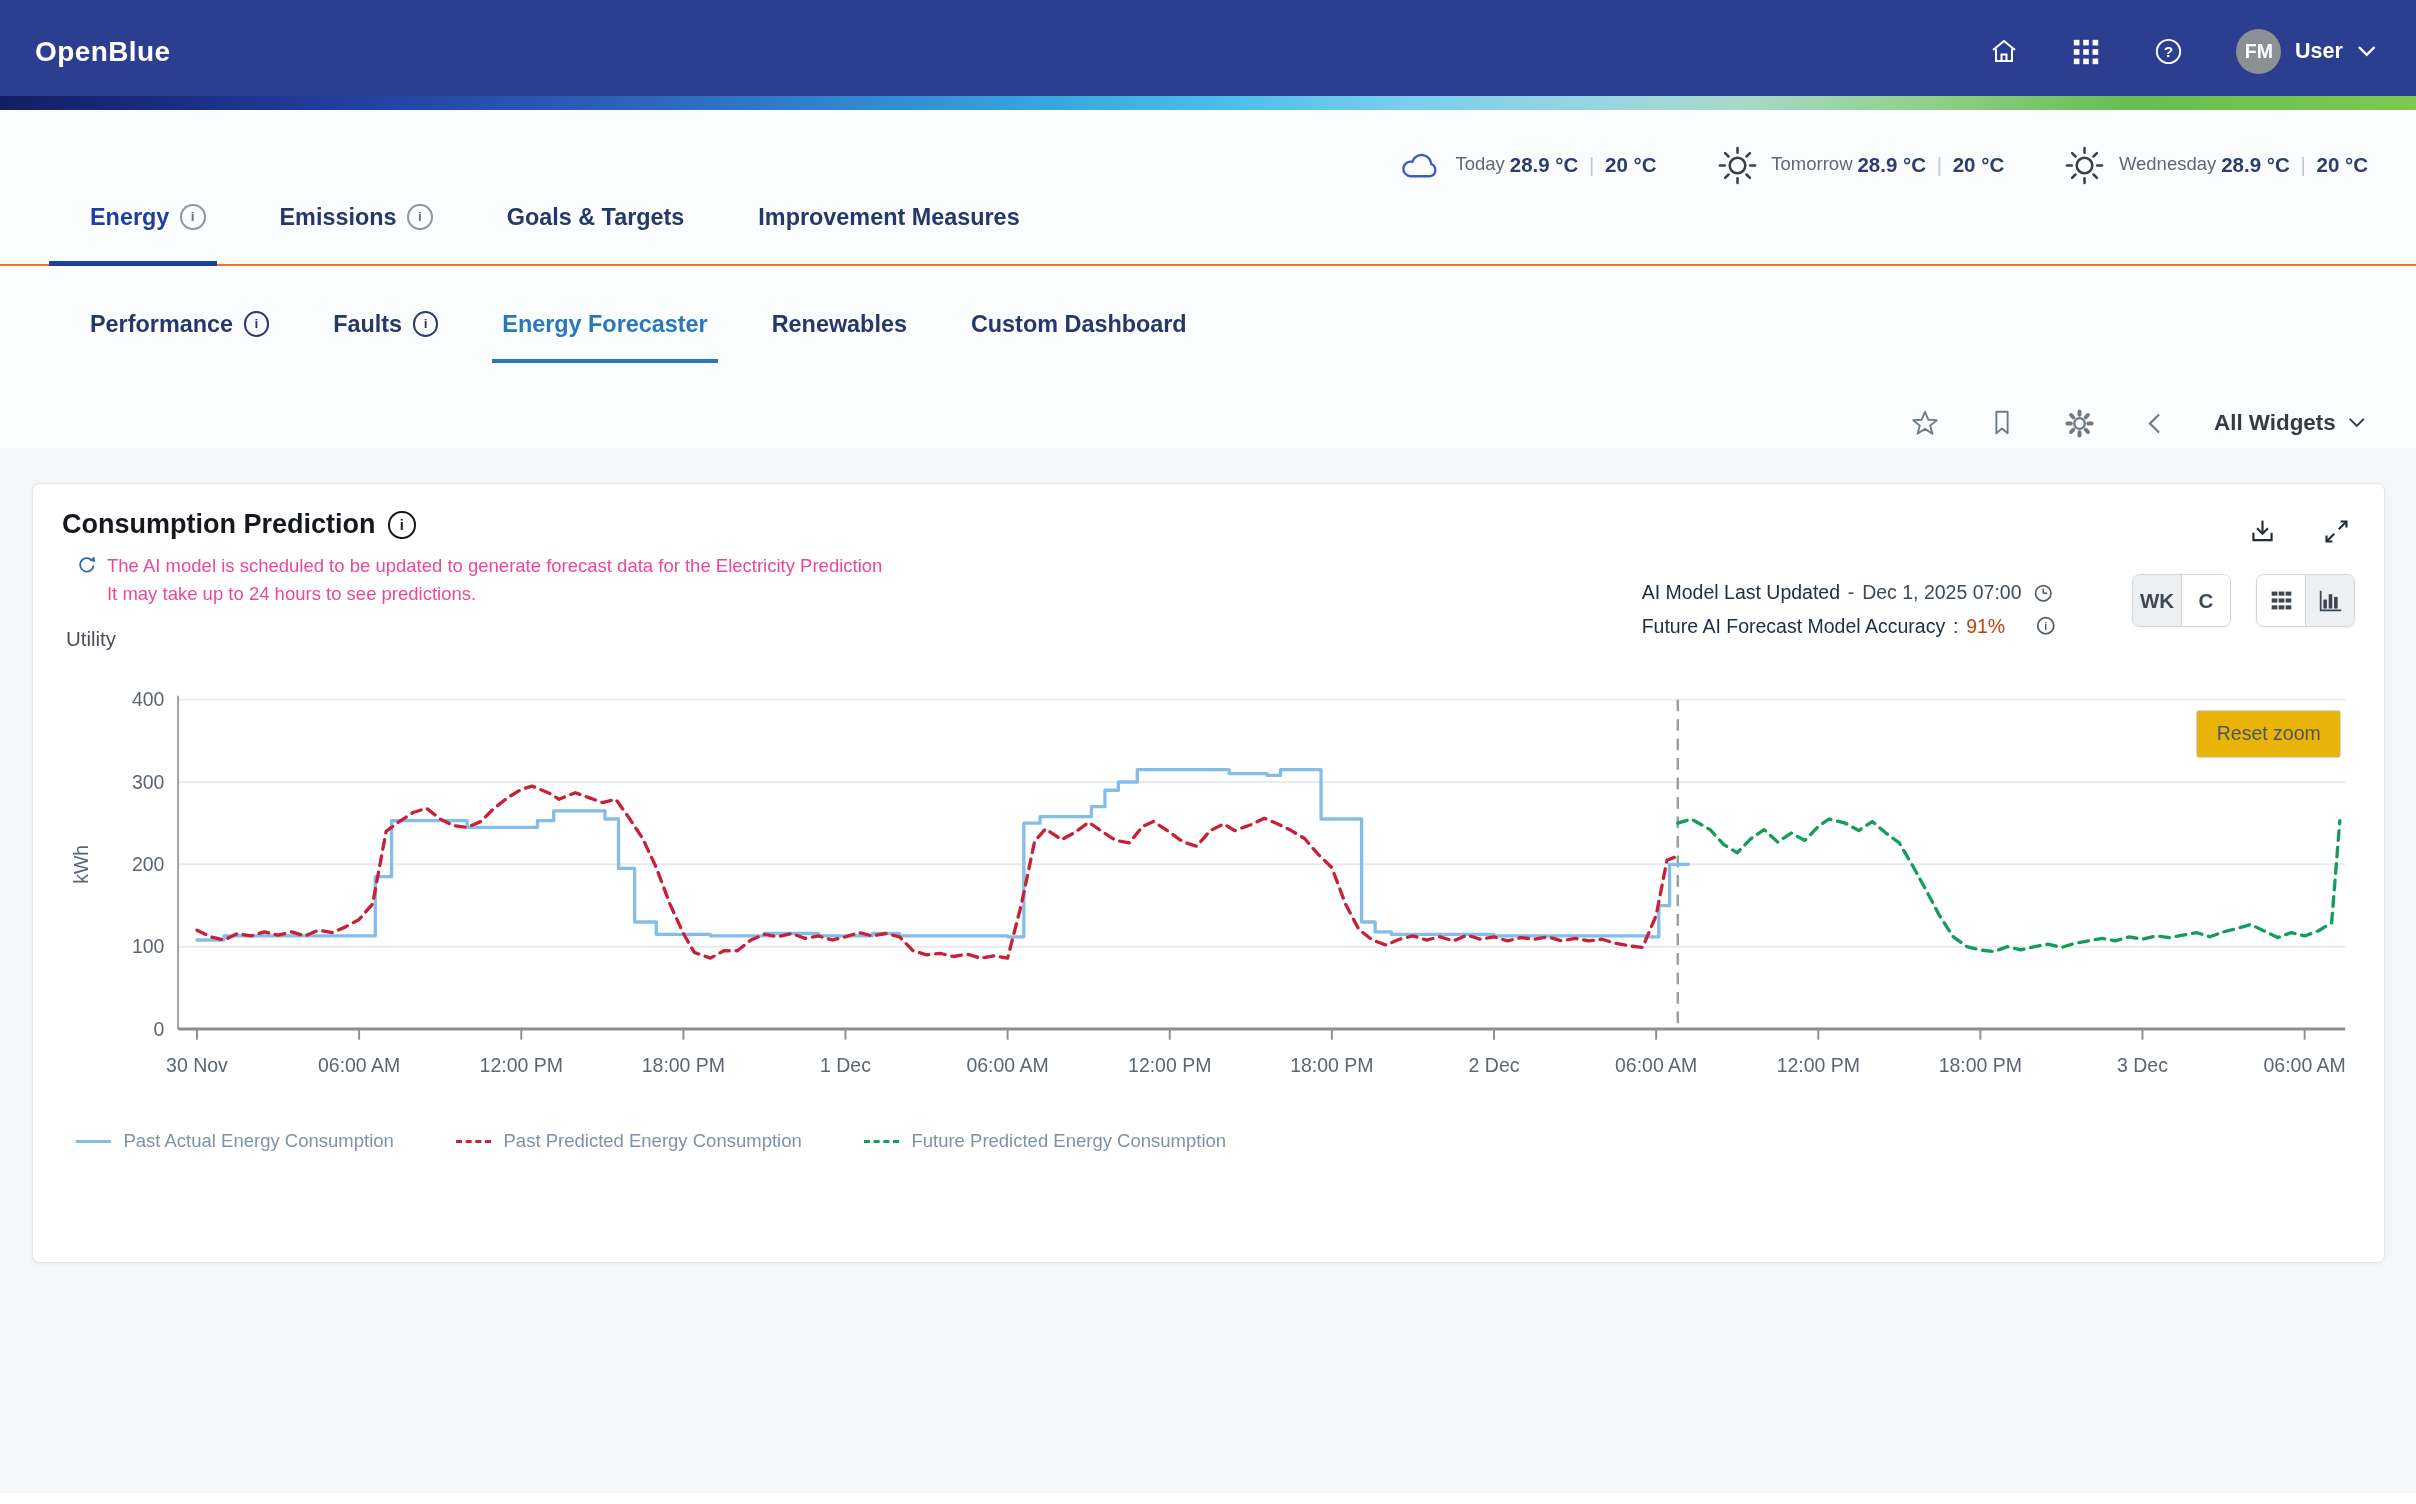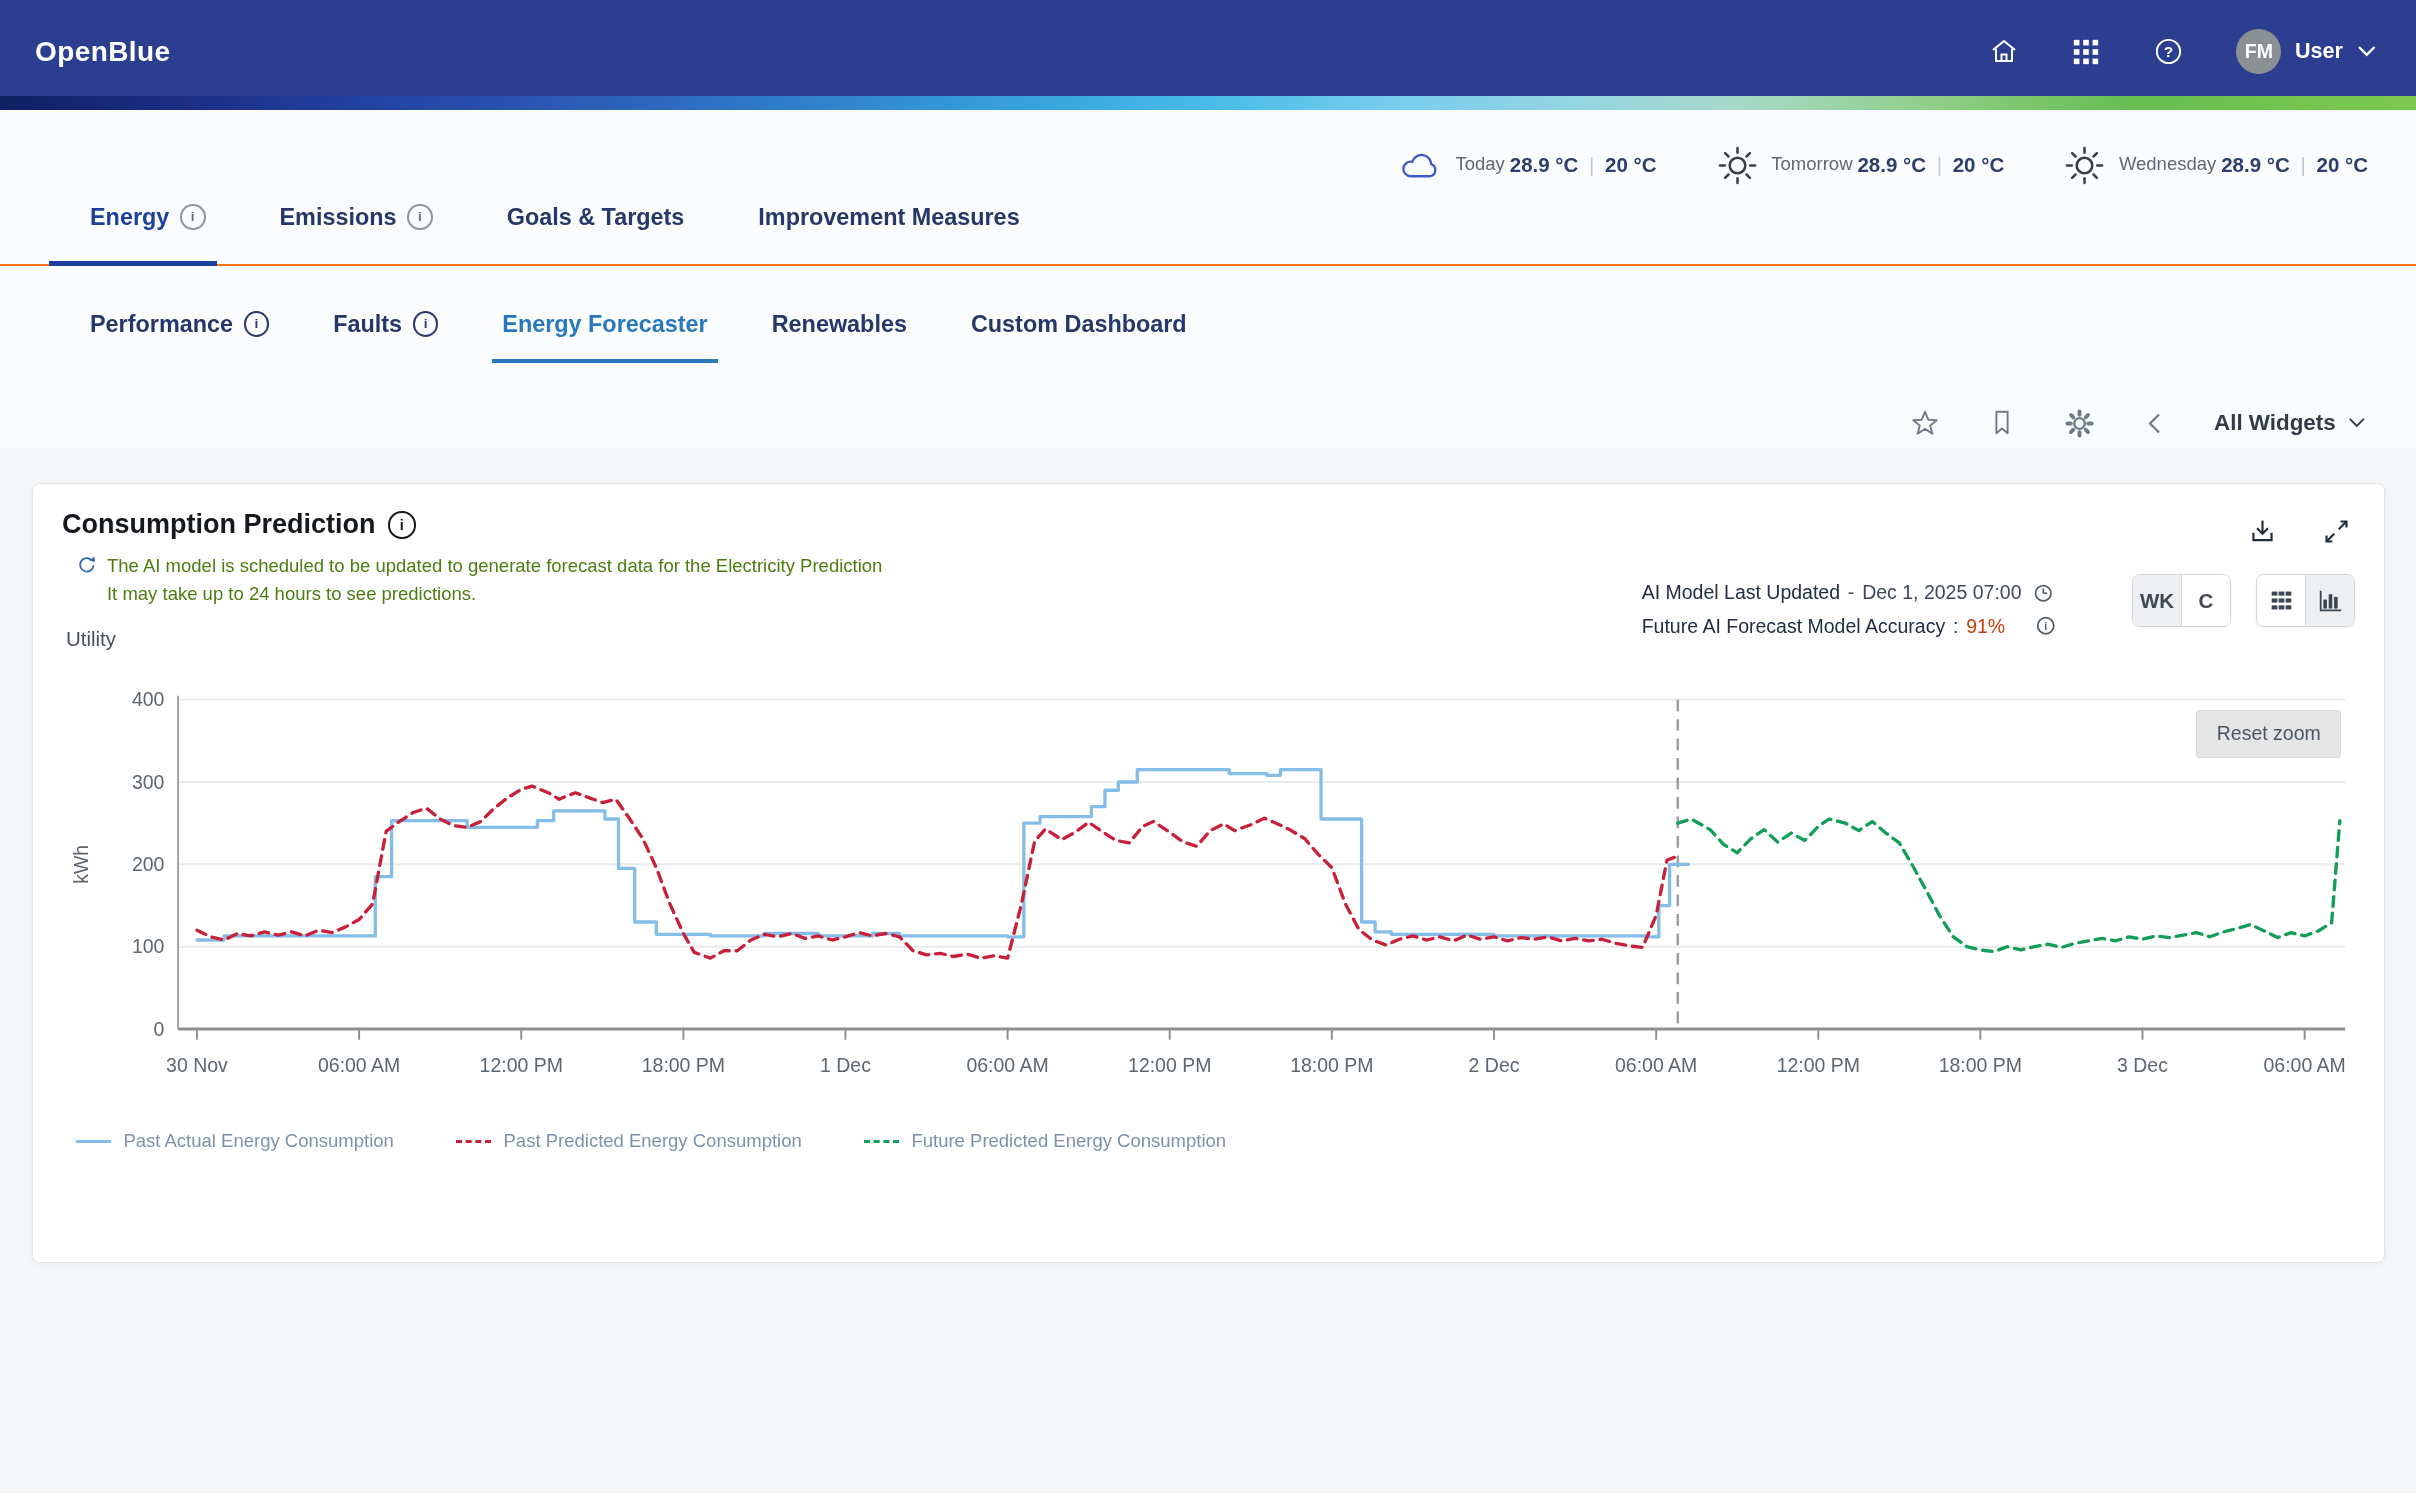--- a/index.html
+++ b/index.html
@@ -45,21 +45,21 @@
   .stab.active::after{content:"";position:absolute;left:-9.8px;right:-9.8px;bottom:0;height:3.9px;background:#2878be}
   .widget-toolbar{display:flex;justify-content:flex-end;align-items:center;gap:47px;
     padding:45px 51px 9.8px 0;background:#fbfcfd;color:#6f7a87}
   .wt-icon{cursor:pointer;color:#6f7a87}
   .aw{font-size:22.4px;color:#333c46;display:flex;gap:12.7px;align-items:center;cursor:pointer;font-weight:600}
   
   .card{position:relative;margin:35px 32px 0;background:#fff;border:1px solid #e4e6e9;border-radius:7.8px;
     box-shadow:0 1px 4.9px rgba(0,0,0,.05);padding:25px 29px 27px;box-sizing:border-box;height:780px}
   .card-title-row{display:flex;gap:12.7px;align-items:center}
   .card-title{font-size:27px;font-weight:700;color:#15181c}
-  .notice{display:flex;gap:9.8px;margin:11.7px 0 0 13.7px;color:#4d7c0f;font-size:18.5px;line-height:1.5;max-width:1073px}
+  .notice{display:flex;gap:9.8px;margin:11.7px 0 0 13.7px;color:#ec4899;font-size:18.5px;line-height:1.5;max-width:1073px}
   .notice-icon{margin-top:2px;color:#2f66ae}
   .utility-label{margin:19.5px 0 0 3.9px;font-size:20.5px;color:#4a5158}
   .select{margin-top:13.7px;width:347px;height:53px;border:2px solid #6f7680;border-radius:3.9px;display:flex;
     align-items:center;justify-content:space-between;padding:0 17.6px;font-size:21.5px;color:#2f3338;
     background:#fff;box-sizing:border-box;cursor:pointer}
   .dl-icons{position:absolute;top:33px;right:33px;display:flex;gap:45px;color:#232e3a}
   .dl-icons > span{cursor:pointer}
   .ai-block{position:absolute;top:92px;right:328px;font-size:19.5px;color:#223043;line-height:1.7;white-space:nowrap}
   .ai-row{display:flex;align-items:center;gap:7.8px}
   .ai-label{font-weight:400}
@@ -72,21 +72,21 @@
   .tbtn{width:48px;height:51px;display:flex;align-items:center;justify-content:center;font-size:20.5px;
     color:#3e4955;border-left:1px solid #d2d6da;cursor:pointer;background:#fff;font-weight:600}
   .tbtn:first-child{border-left:none}
   .tbtn.sel{background:#edeff2}
   .ranges{position:absolute;top:189px;right:31px;text-align:right;font-size:17.6px;line-height:1.6;
     color:#5a6b7c;white-space:nowrap}
   .rg-label{font-weight:700;color:#333f4d}
   
   .chart-wrap{position:relative;margin-top:35px}
   .chart-wrap svg text{font-family:"Liberation Sans",sans-serif}
-  .reset-zoom{position:absolute;top:23.4px;right:13.7px;background:#e5e5e5;border:1px solid #d6d9dd;
+  .reset-zoom{position:absolute;top:23.4px;right:13.7px;background:#eab308;border:1px solid #d6d9dd;
     border-radius:2.9px;padding:11.7px 19.5px;font-size:19.5px;color:#4b5662;cursor:pointer}
   .legend{display:flex;gap:62px;margin:25px 0 0 13.7px;align-items:center}
   .lg-item{display:flex;gap:12.7px;align-items:center;font-size:18.5px;color:#7d92a9;cursor:pointer}
   .lg-swatch{width:35px;height:0;border-top:3.9px solid}
   .bottom-strip{position:absolute;bottom:0;left:0;right:0;height:11.7px;background:#fff}
 </style>
 </head>
 <body>
 
 <header class="topbar">

